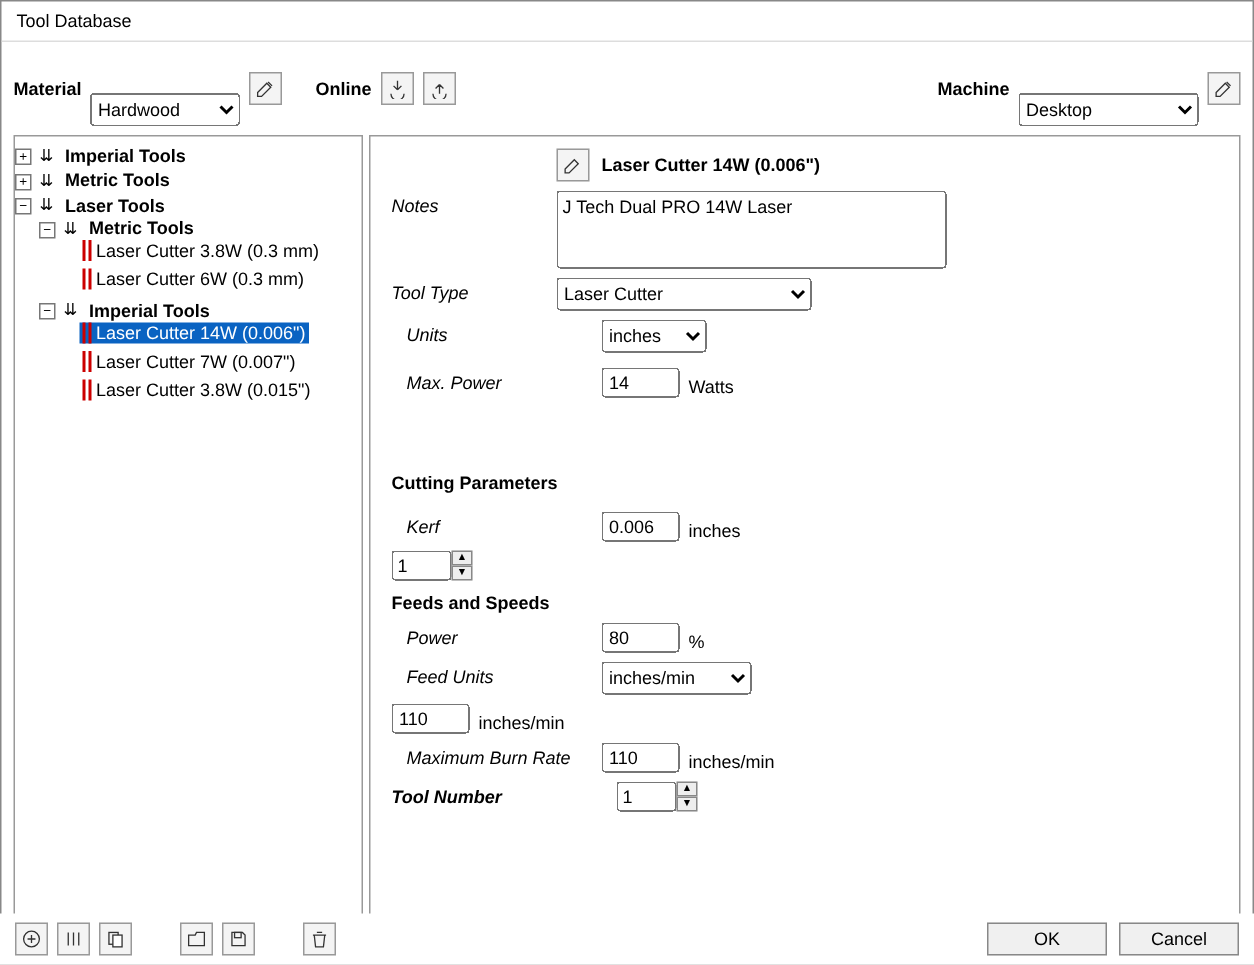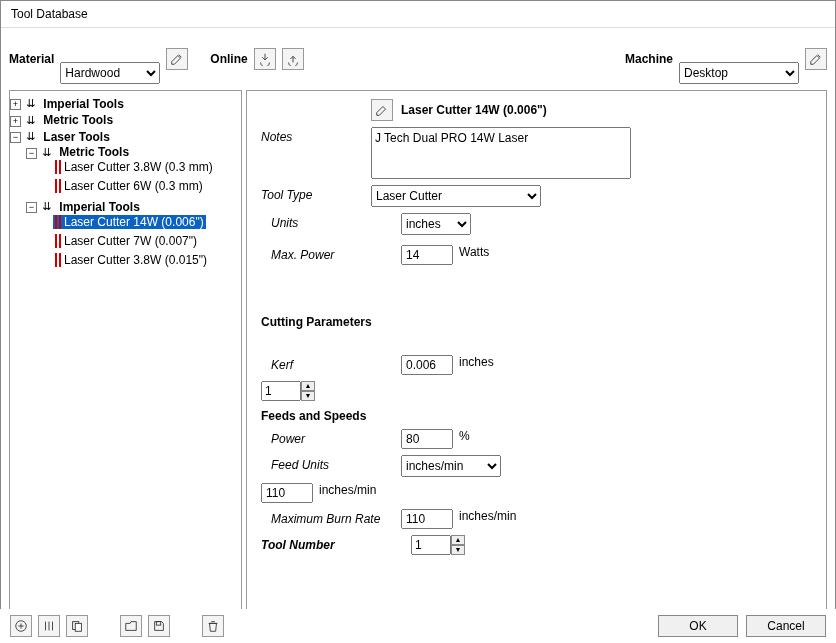--- a/index.html
+++ b/index.html
@@ -19,21 +19,21 @@
 .tree .row { display: inline-flex; align-items: center; gap: 3px; padding: 0 2px; cursor: default; }
 .tree .row.sel { background: #0a63c2; color: #fff; }
 .tree .exp { width: 11px; height: 11px; border: 1px solid #777; display: inline-flex; align-items: center; justify-content: center; font-size: 9px; line-height: 1; cursor: pointer; background:#fff; color:#000;}
 .tree .noexp { width:11px; display:inline-block; }
 .tree .foldericon { display:inline-block; width:14px; font-size: 11px;}
 .tree .toolicon { display:inline-block; width:6px; height:14px; border-left:2px solid #c00; border-right:2px solid #c00;}
 .panel { padding: 8px 14px; }
 .panel-row { display: flex; align-items: flex-start; margin-bottom: 6px; }
 .panel-row .lbl { width: 110px; padding-top: 3px; font-style: italic; }
 .panel-row.indent .lbl { padding-left: 10px; }
-.panel-row .ctrl { display:flex; align-items:flex-start; gap:6px;}
+.panel-row .ctrl { display:flex; align-items:flex-end; gap:6px;}
 .section-head { font-weight: bold; margin: 8px 0 6px 0; }
 .tname { display:flex; align-items:center; gap:8px; margin-left:110px; margin-bottom:6px;}
 .tname .txt { font-weight: bold; }
 textarea.notes { width: 260px; height: 52px; resize: none; font-family: inherit; padding:3px;}
 input.num { width: 52px; height: 20px; padding: 1px 3px; }
 select.sm { height: 22px; }
 .spinner { display:flex; }
 .spinner input { width:40px; height:20px; }
 .spinner .sp { display:flex; flex-direction:column; }
 .spinner .sp div { width:14px; height:10px; border:1px solid #888; font-size:7px; text-align:center; line-height:8px; cursor:pointer; background:#eee;}
@@ -184,21 +184,21 @@
       </div>
       <div class="panel-row indent" style="margin-top:10px">
         <div class="lbl" style="width:140px">Max. Power</div>
         <div class="ctrl">
           <input class="num" value="14" style="">
           <span class="unit-txt">Watts</span>
         </div>
       </div>
 
       <div class="section-head" style="margin-top:50px">Cutting Parameters</div>
-      <div class="panel-row indent" style="margin-top:26px">
+      <div class="panel-row indent" style="margin-top:12px">
         <div class="lbl" style="width:140px">Kerf</div>
         <div class="ctrl">
           <input class="num" value="0.006" style="">
           <span class="unit-txt">inches</span>
         </div>
       </div>
       <div class="panel-row indent">
         <div class="ctrl">
           <div class="spinner">
             <input value="1" style="">

